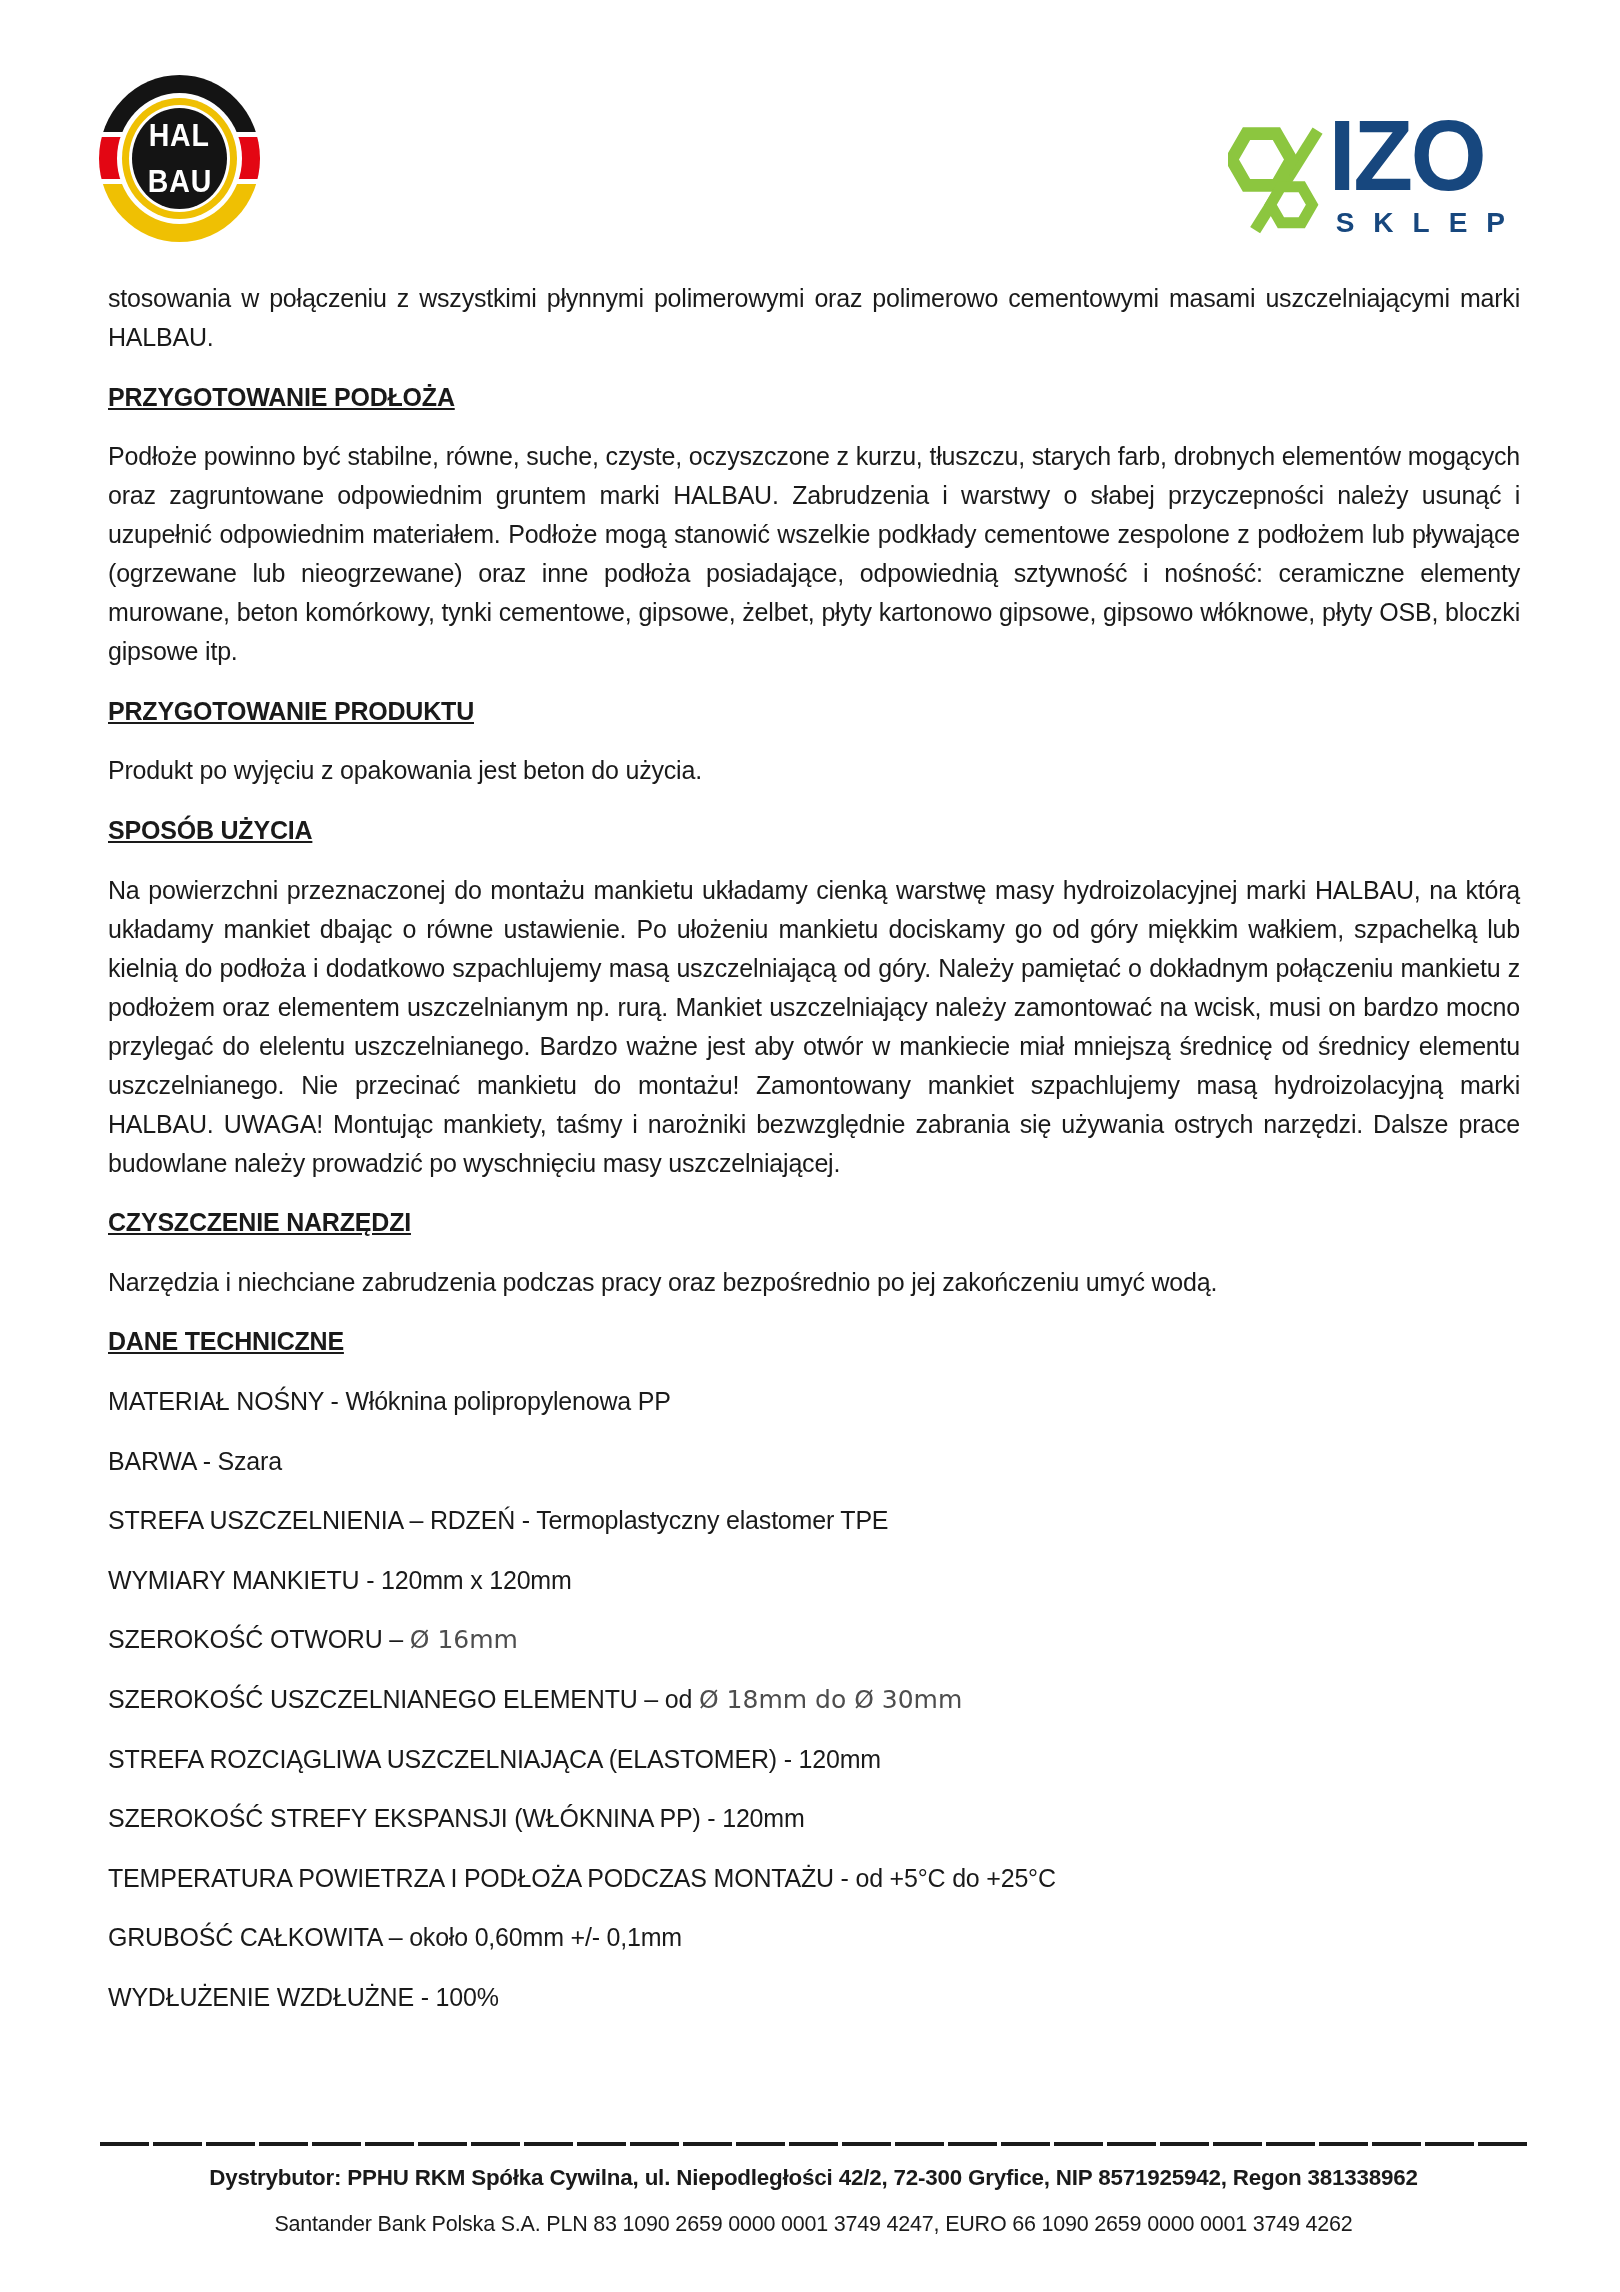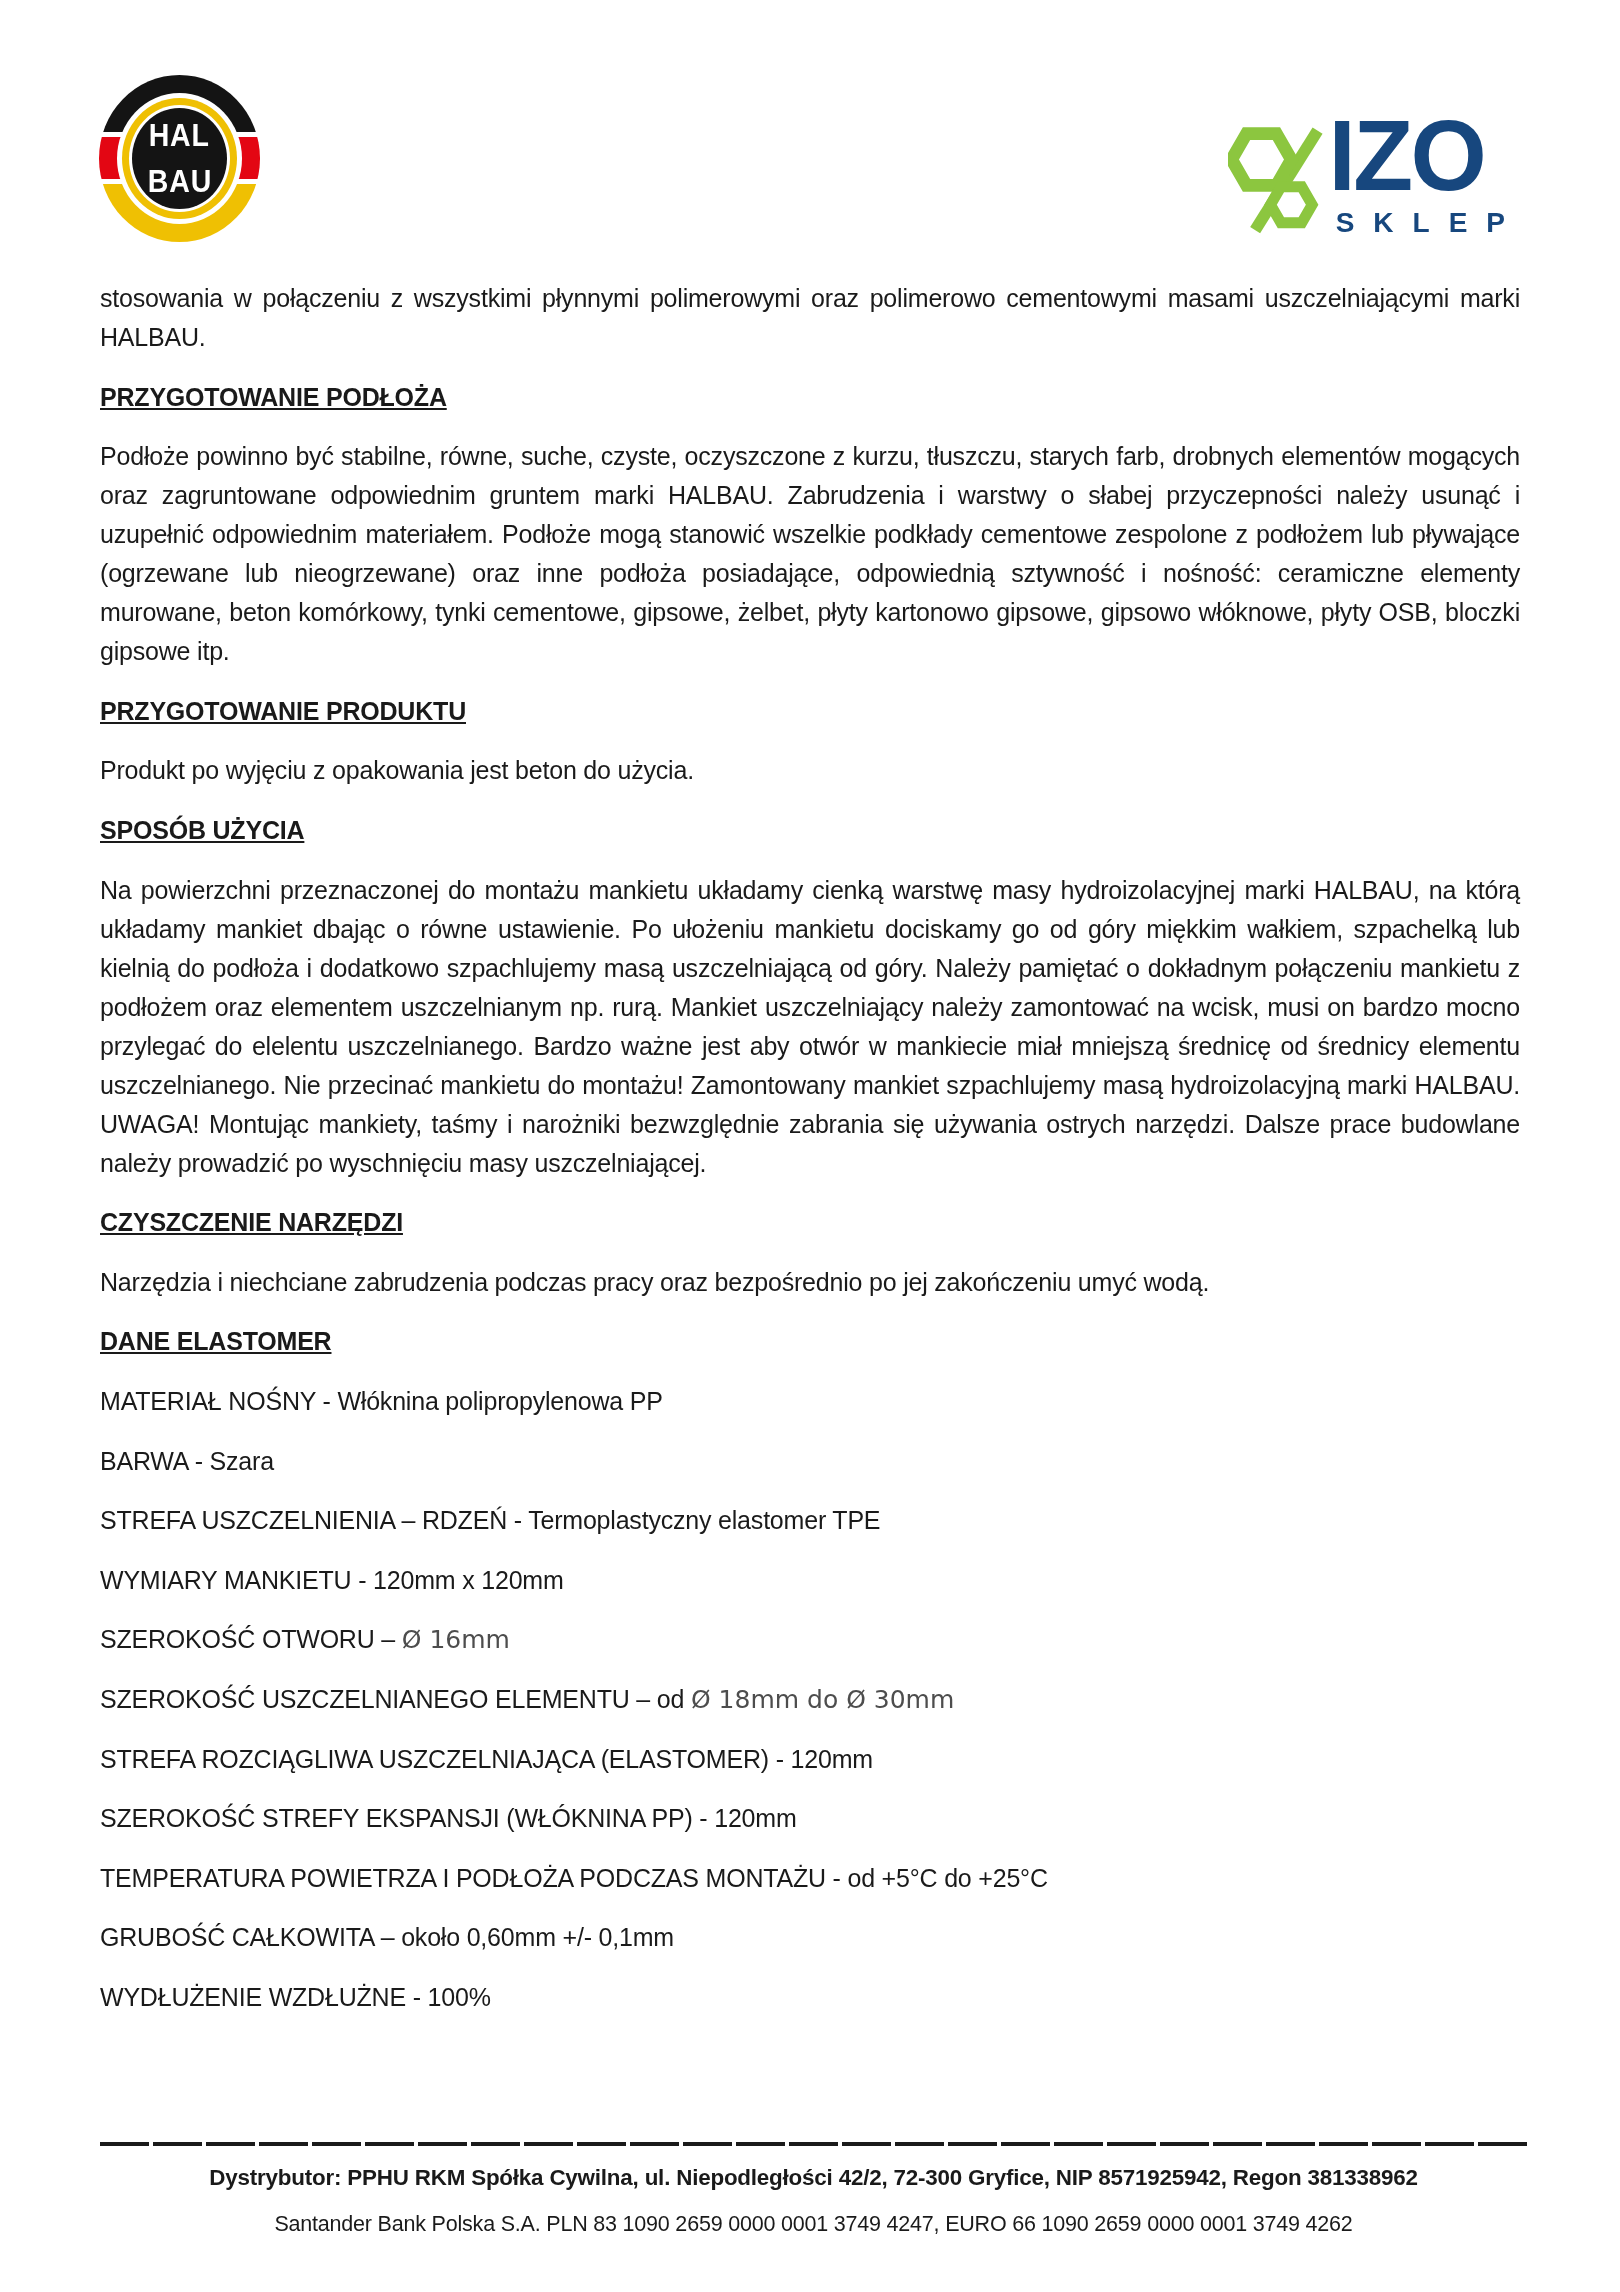--- a/index.html
+++ b/index.html
@@ -41,21 +41,21 @@
     color:#fff;font-weight:bold;font-size:31px;line-height:29.6px;letter-spacing:0.9px;
     transform:scaleX(.92);}
   .izo-logo{position:absolute;right:96px;top:110px;display:flex;align-items:flex-start;}
   .izo-glyph{margin-top:12.5px;}
   .izo-words{margin-left:3.6px;display:flex;flex-direction:column;align-items:flex-start;gap:12px;}
   .izo-main{font-weight:bold;font-size:100px;line-height:90px;letter-spacing:-2.7px;
     color:var(--izo-navy);transform:scaleX(.98);}
   .izo-sub{font-weight:bold;font-size:28px;line-height:30px;letter-spacing:19px;
     color:var(--izo-navy);padding-left:9px;margin-top:-3.6px;white-space:nowrap;}
   
-  .content{padding:0 100px;}
+  .content{padding:0 100px;margin-left:8px;}
   .content p.body-text{
     font-size:25px;line-height:39px;margin:0 0 20.6px;
     text-align:justify;letter-spacing:-0.2px;}
   .content h2.section-heading{
     font-size:25px;line-height:39px;margin:0 0 20.6px;
     font-weight:bold;letter-spacing:-0.2px;text-decoration:underline;}
   .tech-item{font-size:25px;line-height:39px;margin:0 0 20.6px;letter-spacing:-0.2px;}
   .tech-item .muted{color:var(--muted);font-family:"DejaVu Sans",sans-serif;letter-spacing:0;}
   
   .footer{position:absolute;left:100px;right:93px;top:2142px;text-align:center;}
@@ -105,21 +105,21 @@
 
     <h2 class="section-heading">PRZYGOTOWANIE PRODUKTU</h2>
     <p class="body-text">Produkt po wyjęciu z opakowania jest beton do użycia.</p>
 
     <h2 class="section-heading">SPOSÓB UŻYCIA</h2>
     <p class="body-text">Na powierzchni przeznaczonej do montażu mankietu układamy cienką warstwę masy hydroizolacyjnej marki HALBAU, na którą układamy mankiet dbając o równe ustawienie. Po ułożeniu mankietu dociskamy go od góry miękkim wałkiem, szpachelką lub kielnią do podłoża i dodatkowo szpachlujemy masą uszczelniającą od góry. Należy pamiętać o dokładnym połączeniu mankietu z podłożem oraz elementem uszczelnianym np. rurą. Mankiet uszczelniający należy zamontować na wcisk, musi on bardzo mocno przylegać do elelentu uszczelnianego. Bardzo ważne jest aby otwór w mankiecie miał mniejszą średnicę od średnicy elementu uszczelnianego. Nie przecinać mankietu do montażu! Zamontowany mankiet szpachlujemy masą hydroizolacyjną marki HALBAU. UWAGA! Montując mankiety, taśmy i narożniki bezwzględnie zabrania się używania ostrych narzędzi. Dalsze prace budowlane należy prowadzić po wyschnięciu masy uszczelniającej.</p>
 
     <h2 class="section-heading">CZYSZCZENIE NARZĘDZI</h2>
     <p class="body-text">Narzędzia i niechciane zabrudzenia podczas pracy oraz bezpośrednio po jej zakończeniu umyć wodą.</p>
 
-    <h2 class="section-heading">DANE ELASTOMER</h2>
+    <h2 class="section-heading">DANE TECHNICZNE</h2>
 
     <div class="tech-list">
       <p class="tech-item">MATERIAŁ NOŚNY - Włóknina polipropylenowa PP</p>
       <p class="tech-item">BARWA - Szara</p>
       <p class="tech-item">STREFA USZCZELNIENIA – RDZEŃ - Termoplastyczny elastomer TPE</p>
       <p class="tech-item">WYMIARY MANKIETU - 120mm x 120mm</p>
       <p class="tech-item"><span>SZEROKOŚĆ OTWORU – </span><span class="muted">Ø 16mm</span></p>
       <p class="tech-item"><span>SZEROKOŚĆ USZCZELNIANEGO ELEMENTU – od </span><span class="muted">Ø 18mm do Ø 30mm</span></p>
       <p class="tech-item">STREFA ROZCIĄGLIWA USZCZELNIAJĄCA (ELASTOMER) - 120mm</p>
       <p class="tech-item">SZEROKOŚĆ STREFY EKSPANSJI (WŁÓKNINA PP) - 120mm</p>

